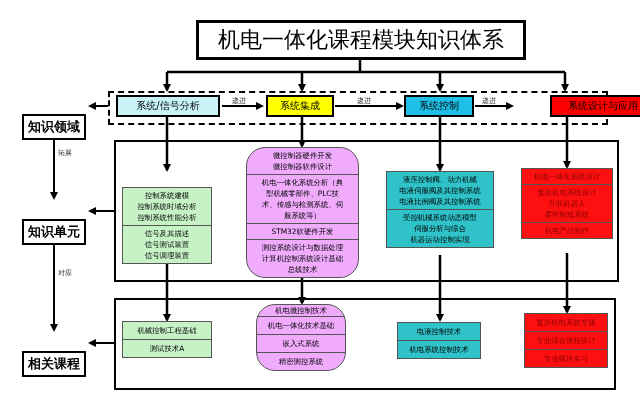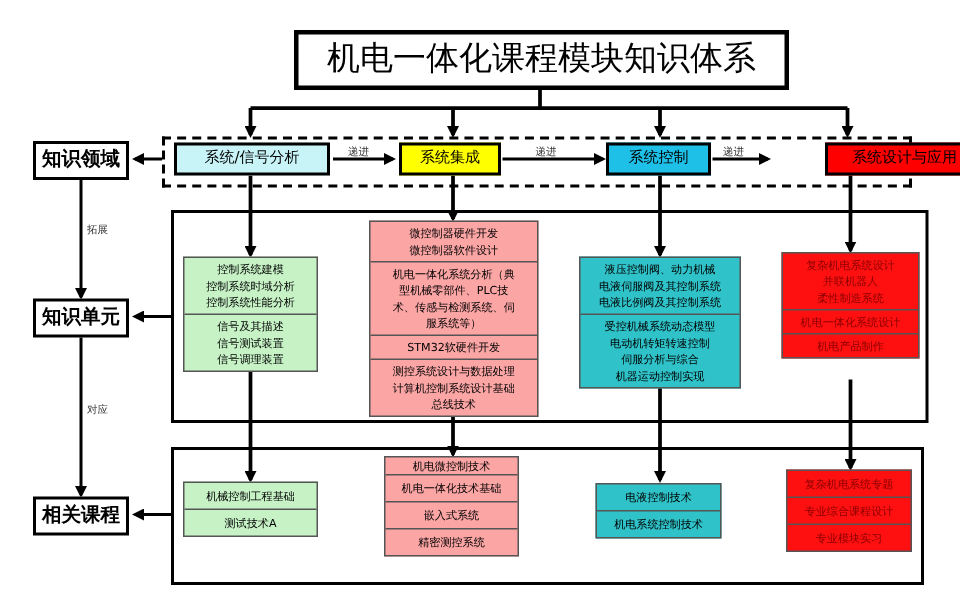--- a/index.html
+++ b/index.html
@@ -2,30 +2,30 @@
 <html><head>
 <meta charset="utf-8">
 <style>
   html, body { margin:0; padding:0; background:#fff; }
   body { width:640px; height:400px; position:relative; overflow:hidden;
          font-family:"DejaVu Sans", sans-serif; color:#000; }
   .abs { position:absolute; box-sizing:border-box; }
   .title-box { left:196px; top:20px; width:330px; height:40px; border:3px solid #000;
                background:#fff; font-size:22px; text-align:center; line-height:34px; }
   .side-label { border:2px solid #000; background:#fff; font-size:13px; font-weight:bold;
-                text-align:center; line-height:22px; height:26px; width:64px; left:22px; }
+                text-align:center; line-height:22px; height:26px; width:64px; left:22px;margin-top:20px; }
   .domain-box { border:2px solid #000; font-size:10px; text-align:center; line-height:18px; height:22px; }
   .dashed { left:108px; top:91px; width:500px; height:34px; border:2px dashed #000; }
   .frame { border:2px solid #000; }
   .stack { border:1px solid #555; display:flex; flex-direction:column; }
   .stack .seg { border-top:1px solid #555; text-align:center; font-size:7.4px; line-height:11px;
                 display:flex; flex-direction:column; justify-content:center; padding:2px 1px; }
   .stack .seg:first-child { border-top:none; }
   .green { background:#c6f2c6; }
-  .yellow { background:#fca5a5; }
+  .yellow { background:#f0abfc;border-radius:19px; }
   .teal { background:#2fc2c8; }
   .red { background:#ff1010; color:#8a0000; }
   .small-label { font-size:7px; color:#333; }
   svg.lines { position:absolute; left:0; top:0; }
 </style>
 </head>
 <body>
 
 <svg class="lines" width="640" height="400">
   <defs>
@@ -79,21 +79,21 @@
 <div class="abs domain-box" style="left:513px;top:95px;width:106px;background:#ff0000;margin-left:37px;">系统设计与应用</div>
 
 <div class="abs small-label" style="left:232px;top:96px;">递进</div>
 <div class="abs small-label" style="left:357px;top:96px;">递进</div>
 <div class="abs small-label" style="left:482px;top:96px;">递进</div>
 
 <div class="abs frame" style="left:114px;top:140px;width:505px;height:142px;"></div>
 <div class="abs frame" style="left:114px;top:298px;width:502px;height:92px;"></div>
 
 <div id="units">
-    <div class="abs stack green" style="left: 122px; top: 171px; width: 90px;">
+    <div class="abs stack green" style="left: 122px; top: 187px; width: 90px;">
       <div class="seg">
         <span>控制系统建模</span>
         <span>控制系统时域分析</span>
         <span>控制系统性能分析</span>
       </div>
       <div class="seg">
         <span>信号及其描述</span>
         <span>信号测试装置</span>
         <span>信号调理装置</span>
       </div>
@@ -119,33 +119,32 @@
       </div>
     </div>
     <div class="abs stack teal" style="left: 386px; top: 171px; width: 108px;">
       <div class="seg">
         <span>液压控制阀、动力机械</span>
         <span>电液伺服阀及其控制系统</span>
         <span>电液比例阀及其控制系统</span>
       </div>
       <div class="seg">
         <span>受控机械系统动态模型</span>
-        <span>电动机转矩转速控制</span>
         <span>伺服分析与综合</span>
         <span>机器运动控制实现</span>
       </div>
     </div>
     <div class="abs stack red" style="left: 521px; top: 168px; width: 92px;">
       <div class="seg">
+        <span>机电一体化系统设计</span>
+      </div>
+      <div class="seg">
         <span>复杂机电系统设计</span>
         <span>并联机器人</span>
         <span>柔性制造系统</span>
-      </div>
-      <div class="seg">
-        <span>机电一体化系统设计</span>
       </div>
       <div class="seg">
         <span>机电产品制作</span>
       </div>
     </div>
   </div>
 <div id="courses">
     <div class="abs stack green" style="left: 122px; top: 321px; width: 90px;">
       <div class="seg" style="padding: 3px 1px;">
         <span>机械控制工程基础</span>

